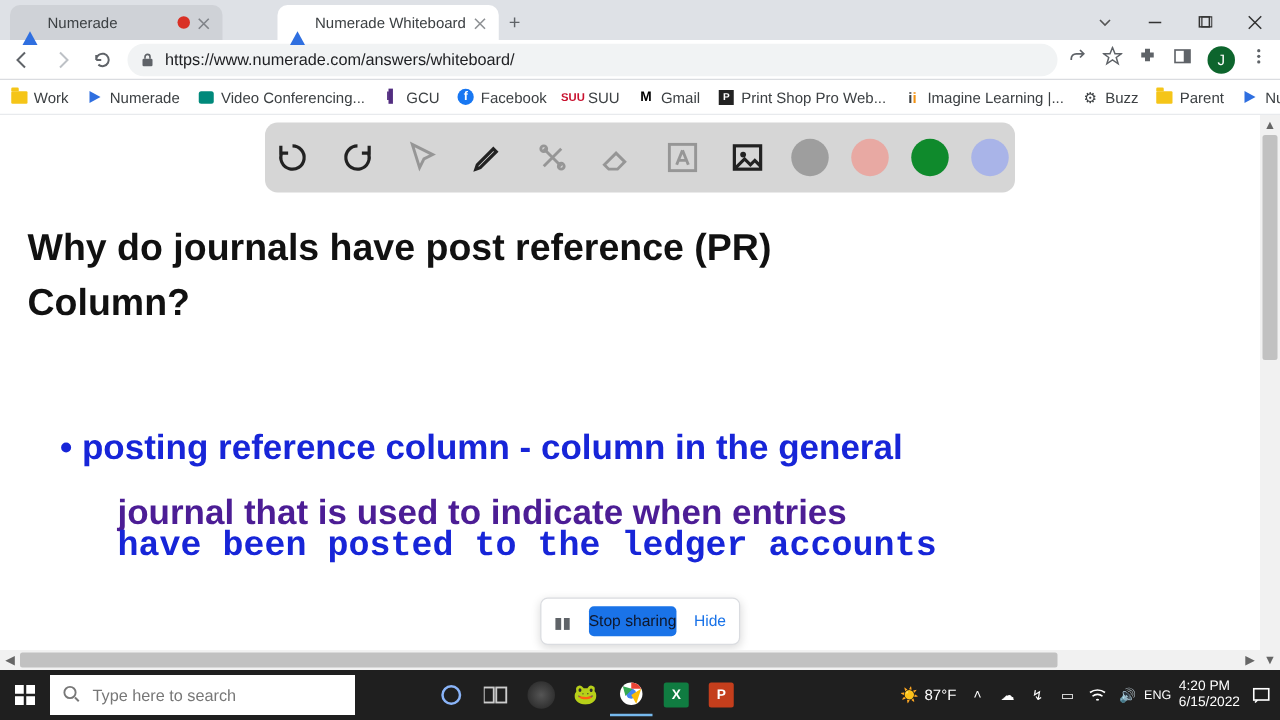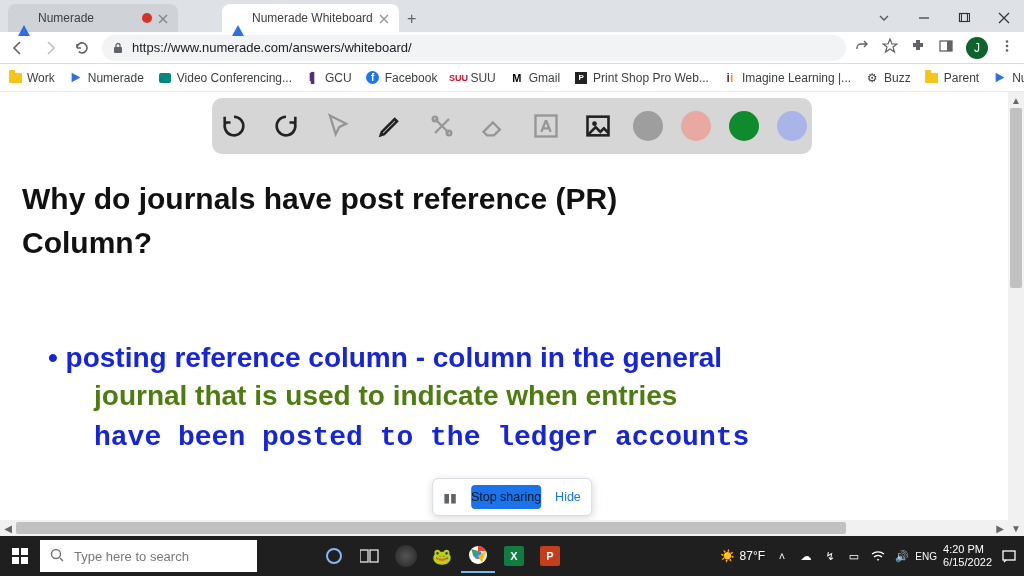--- a/index.html
+++ b/index.html
@@ -60,21 +60,21 @@
 
 
 .sharebar { position:absolute; bottom:20px; left:50%; transform:translateX(-50%); background:#fff; border:1px solid #dadce0;
   border-radius:6px; box-shadow:0 2px 8px rgba(0,0,0,.15); display:flex; align-items:center; padding:6px 10px; gap:14px; font-size:12.5px; }
 .sharebar .stop { background:#1a73e8; color:#0f172a; padding:5px 0; border-radius:4px; font-size:12.5px; }
 .sharebar .hide { color:#1a73e8; }
 
 
 .taskbar { position:absolute; bottom:0; left:0; right:0; height:40px; background:#1f1f1f; display:flex; align-items:center; color:#fff; }
 .start { width:40px; height:40px; display:flex; align-items:center; justify-content:center; }
-.searchbox { background:#fff; color:#777; height:32px; width:217px; display:flex; align-items:center; padding:0 10px; gap:10px; font-size:13px; }
+.searchbox { background:#fff; color:#777; height:32px; width:244px; display:flex; align-items:center; padding:0 10px; gap:10px; font-size:13px; }
 .tcenter { display:flex; align-items:center; gap:2px; margin-left:60px; }
 .ticon { width:34px; height:34px; display:flex; align-items:center; justify-content:center; }
 .ticon.active { border-bottom:2px solid #76b9ed; }
 .tray { margin-left:auto; display:flex; align-items:center; gap:10px; padding-right:8px; font-size:11px; }
 .tray .weather { display:flex; align-items:center; gap:4px; font-size:12px; }
 .tray .stack { text-align:left; line-height:1.15; }
 .trayicon { width:14px; height:14px; display:flex; align-items:center; justify-content:center; }
 
 
 .fv-numerade { width:0;height:0;border-left:6px solid transparent;border-right:6px solid transparent;border-bottom:11px solid #2f6fe0; transform:rotate(90deg);}
@@ -303,21 +303,21 @@
     <div class="colorsw" style="background:#9e9e9e"></div>
     <div class="colorsw" style="background:#e8a9a3"></div>
     <div class="colorsw" style="background:#0f8a2c"></div>
     <div class="colorsw" style="background:#a9b4e8"></div>
   </div>
 
   <div class="hw" style="top:88px; left:22px; font-size:30px; color:#111;">Why do journals have post reference (PR)</div>
   <div class="hw" style="top:248px; left:48px; font-size:28px; color:#1725d8;">• posting reference column - column in the general</div>
 
   <div class="hw" style="top:132px; left:22px; font-size:30px; color:#111;">Column?</div>
-  <div class="hw" style="top:286px; left:94px; font-size:28px; color:#4d7c0f;">journal that is used to indicate when entries</div>
+  <div class="hw" style="top:300px; left:94px; font-size:28px; color:#4c1d95;">journal that is used to indicate when entries</div>
   <div class="hw" style="top:328px; left:94px; font-size:28px; color:#1725d8;font-family:Liberation Mono, monospace;">have been posted to the ledger accounts</div>
 
   <div class="sharebar">
     <span style="color:#5f6368">▮▮</span>
     <span class="stop">Stop sharing</span>
     <span class="hide">Hide</span>
   </div>
 
   <div class="scroll-y">
     <div class="arrow">▲</div>

